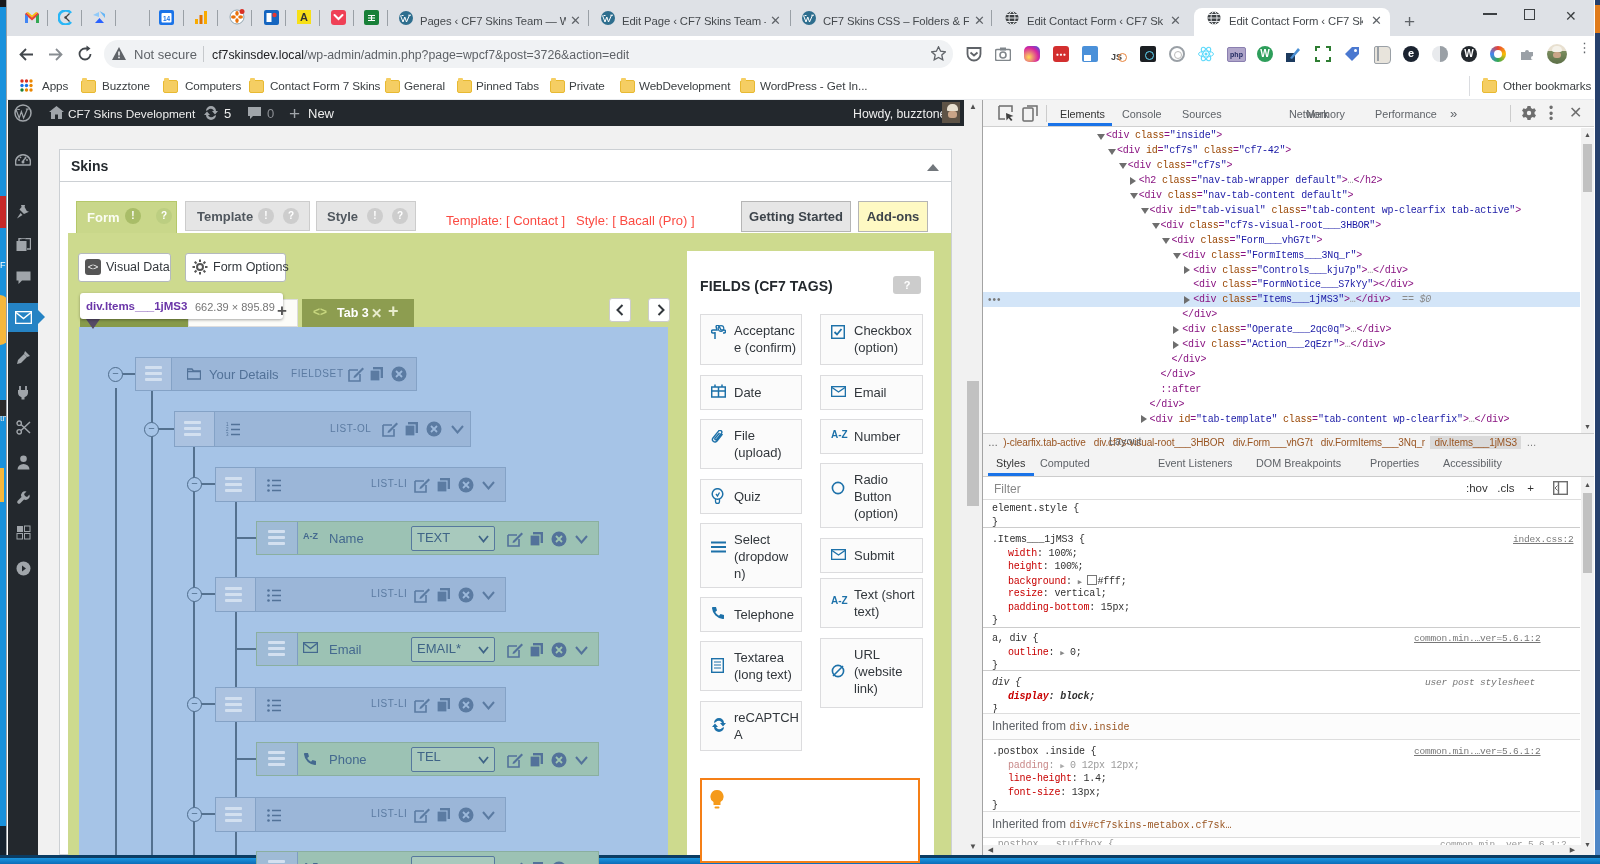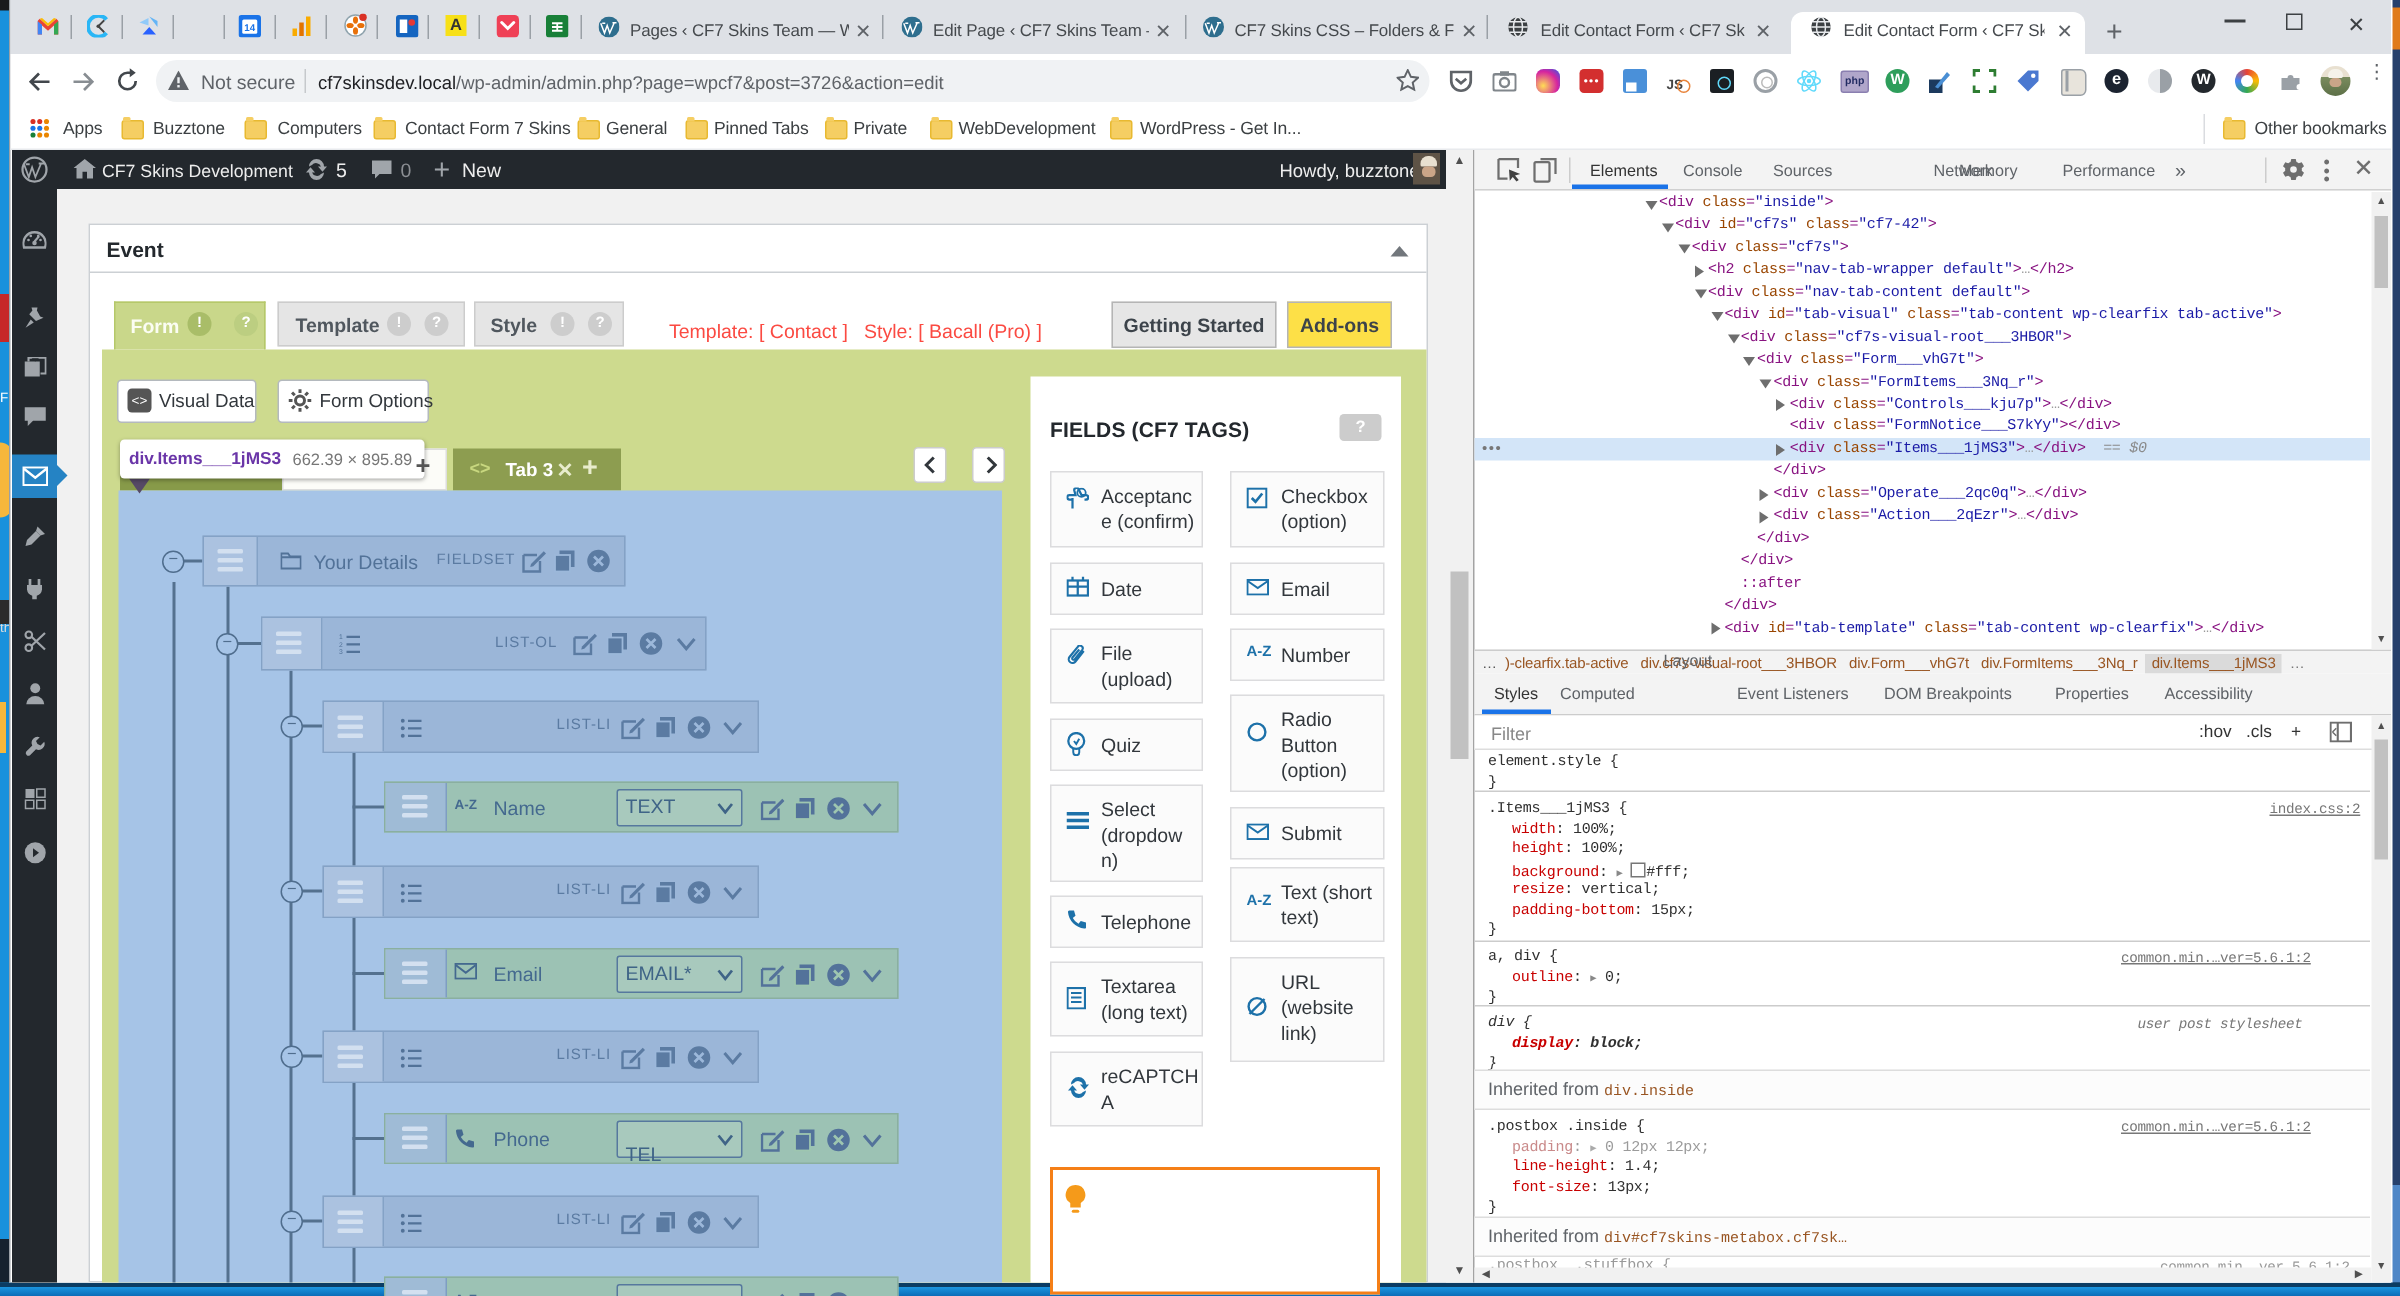--- a/index.html
+++ b/index.html
@@ -379,39 +379,39 @@
       <rect x="8.5" y="1" width="5.5" height="5.5" fill="none" stroke="#a0a5aa"></rect>
       <rect x="1" y="8.5" width="5.5" height="5.5" fill="none" stroke="#a0a5aa"></rect>
       <rect x="8.5" y="8.5" width="5.5" height="5.5" fill="none" stroke="#a0a5aa"></rect>
     </svg>
 <svg class="a" style="left:16px;top:561px" width="15" height="15" viewBox="0 0 15 15">
       <circle cx="7.5" cy="7.5" r="7" fill="#a0a5aa"></circle>
       <path d="M6 4.5 L10 7.5 L6 10.5 Z" fill="#23282d"></path>
     </svg>
 
 <div class="a" style="left:59px;top:149px;width:893px;height:706px;background:#fff;border:1px solid #ccd0d4;box-sizing:border-box"></div>
-<div class="a" style="left:71px;top:158px;font-size:14px;font-weight:bold;color:#23282d">Event</div>
+<div class="a" style="left:71px;top:158px;font-size:14px;font-weight:bold;color:#23282d">Skins</div>
 <div class="a" style="left:927px;top:164px;width:0;height:0;border-left:6px solid transparent;border-right:6px solid transparent;border-bottom:7px solid #72777c"></div>
 <div class="a" style="left:60px;top:181px;width:891px;height:1px;background:#ccd0d4"></div>
 
 <div class="a" style="left:76px;top:201px;width:101px;height:32px;background:#c9d78a;border:1px solid #b5c86a;border-bottom:none;box-sizing:border-box"></div>
 <div class="a" style="left:87px;top:210px;font-size:13px;font-weight:bold;color:#fbfdf3">Form</div>
 <div class="badge" style="left:125px;top:208px;background:#a9bd68">!</div>
 <div class="badge" style="left:156px;top:208px;background:#bcce81">?</div>
 <div class="a" style="left:185px;top:201px;width:125px;height:30px;background:#e5e5e5;border:1px solid #ccc;box-sizing:border-box"></div>
 <div class="a" style="left:197px;top:209px;font-size:13px;font-weight:bold;color:#50575e">Template</div>
 <div class="badge" style="left:258px;top:208px;background:#cdcdcd">!</div>
 <div class="badge" style="left:283px;top:208px;background:#cdcdcd">?</div>
 <div class="a" style="left:316px;top:201px;width:100px;height:30px;background:#e5e5e5;border:1px solid #ccc;box-sizing:border-box"></div>
 <div class="a" style="left:327px;top:209px;font-size:13px;font-weight:bold;color:#50575e">Style</div>
 <div class="badge" style="left:367px;top:208px;background:#cdcdcd">!</div>
 <div class="badge" style="left:392px;top:208px;background:#cdcdcd">?</div>
 <div class="a" style="left:446px;top:213px;font-size:13px;color:#fb4a42">Template: [ Contact ]&nbsp;&nbsp;&nbsp;Style: [ Bacall (Pro) ]</div>
 <div class="a" style="left:741px;top:201px;width:110px;height:31px;background:#e6e6e6;border:1px solid #b5b5b5;box-sizing:border-box;font-size:13px;font-weight:bold;color:#3c434a;text-align:center;line-height:29px">Getting Started</div>
-<div class="a" style="left:858px;top:201px;width:70px;height:31px;background:#fde047;border:1px solid #b5b5b5;box-sizing:border-box;font-size:13px;font-weight:bold;color:#3c434a;text-align:center;line-height:29px">Add-ons</div>
+<div class="a" style="left:858px;top:201px;width:70px;height:31px;background:#fef9c3;border:1px solid #b5b5b5;box-sizing:border-box;font-size:13px;font-weight:bold;color:#3c434a;text-align:center;line-height:29px">Add-ons</div>
 
 <div class="a" style="left:68px;top:233px;width:883px;height:622px;background:#cdda8e"></div>
 
 <div class="a" style="left:78px;top:253px;width:93px;height:29px;background:#fff;border:1px solid #b4b9be;border-radius:3px;box-sizing:border-box"></div>
 <div class="a" style="left:85px;top:259px;width:16px;height:16px;background:#555;border-radius:3px;color:#fff;font-size:9px;text-align:center;line-height:16px">&lt;&gt;</div>
 <div class="a" style="left:106px;top:260px;font-size:12.5px;color:#32373c">Visual Data</div>
 <div class="a" style="left:185px;top:253px;width:101px;height:29px;background:#fff;border:1px solid #b4b9be;border-radius:3px;box-sizing:border-box"></div>
 <svg class="a" style="left:192px;top:259px" width="16" height="16" viewBox="0 0 16 16">
       <circle cx="8" cy="8" r="3" fill="none" stroke="#555" stroke-width="2"></circle>
       <g stroke="#555" stroke-width="2">
@@ -724,21 +724,21 @@
   <div style="position:absolute;left:0;top:0;width:40px;height:100%;background:#9fbbd6;border-right:1px solid #7e9dc2">
         <div class="hbar" style="top:8px;left:11px"></div>
         <div class="hbar" style="top:14px;left:11px"></div>
         <div class="hbar" style="top:20px;left:11px"></div>
       </div>
   <div class="fticon" style="position:absolute;left:46px;top:9px;font-size:9px;font-weight:bold;color:#44698f;letter-spacing:0"><svg width="14" height="14" viewBox="0 0 14 14">
           <path d="M2 1 L5 1 L6 4.5 L4.2 6 A9 9 0 0 0 8 9.8 L9.5 8 L13 9 L13 12.5 A1 1 0 0 1 11.8 13 A12 12 0 0 1 1 2.2 A1 1 0 0 1 2 1 Z" fill="#44698f"></path>
         </svg></div>
   <div style="position:absolute;left:72px;top:9px;font-size:13px;color:#44698f" class="flabel">Phone</div>
   <div style="position:absolute;left:154px;top:4px;width:84px;height:25px;border:1.5px solid #56789e;border-radius:2px;box-sizing:border-box;background:rgba(255,255,255,.13)">
-        <span style="position:absolute;left:5px;top:14px;font-size:13px;color:#3f6487" class="fval">TEL</span>
+        <span style="position:absolute;left:5px;top:1px;font-size:13px;color:#3f6487" class="fval">TEL</span>
         <svg style="position:absolute;right:5px;top:8px" width="11" height="8" viewBox="0 0 11 8">
           <path d="M1 1 L5.5 6.5 L10 1" fill="none" stroke="#3f6487" stroke-width="1.8"></path>
         </svg>
       </div>
   <svg style="position:absolute;left:250px;top:9px" width="16" height="16" viewBox="0 0 16 16">
         <path d="M1 4 H10 M1 4 V15 H12 V8" fill="none" stroke="#53729a" stroke-width="1.6"></path>
         <path d="M6 10 L14.5 1.5 L16 3 L7.5 11.5 L5.5 12 Z" fill="#53729a"></path>
       </svg>
   <svg style="position:absolute;left:272px;top:9px" width="15" height="16" viewBox="0 0 15 16">
         <rect x="4" y="1" width="10" height="11" fill="#53729a"></rect>

